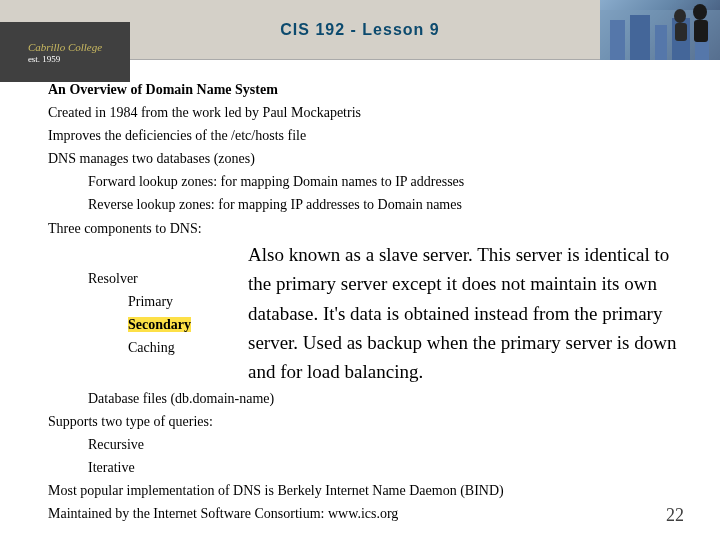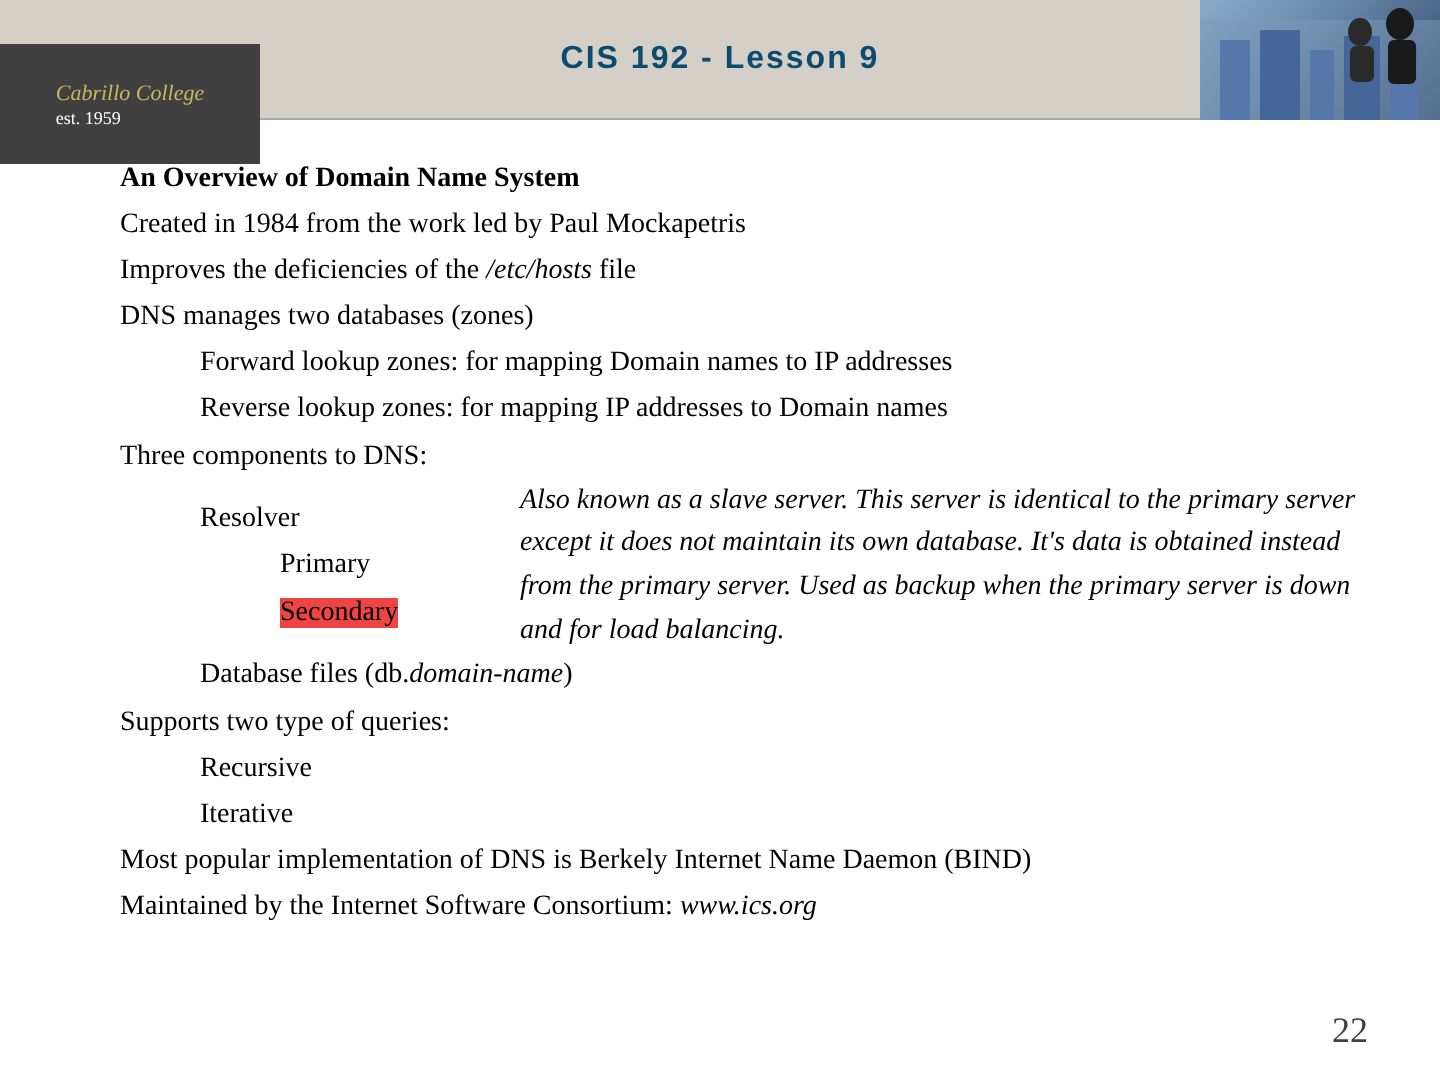--- a/index.html
+++ b/index.html
@@ -69,53 +69,50 @@
       font-weight: bold;
       color: #0c4a6e;
       font-family: Arial, sans-serif;
       letter-spacing: 1px;
     }
 
     
     .content {
       padding: 18px 36px 12px 48px;
       position: relative;
-      margin-left: 12px;
     }
 
     .line {
       line-height: 1.65;
       margin-bottom: 0;
     }
 
     .indent1 { margin-left: 40px; }
     .indent2 { margin-left: 80px; }
 
     .italic-text {
-      font-style: italic;
     }
 
     .highlight-secondary {
-      background-color: #ef4444;
-      font-weight: normal;
+      background-color: #fde047;
+      font-weight: bold;
     }
 
     
     .two-col-section {
       display: flex;
       align-items: center;
       margin-top: 0;
     }
     .left-col {
       min-width: 200px;
     }
     .right-col {
       flex: 1;
-      font-style: italic;
-      font-size: 14px;
+      font-size: 19px;
       line-height: 1.55;
     }
 
     
     .page-number {
       position: absolute;
       bottom: 14px;
       right: 36px;
       font-size: 18px;
       color: #404040;
@@ -179,20 +176,23 @@
     <div class="left-col">
       <div class="line indent1">
         <span>Resolver</span>
       </div>
       <div class="line indent2">
         <span>Primary</span>
       </div>
       <div class="line indent2">
         <span class="highlight-secondary">Secondary</span>
       </div>
+      <div class="line indent2">
+        <span>Caching</span>
+      </div>
     </div>
     <div class="right-col">
       <span>Also known as a slave server.  This server  is identical to the primary server except it does not maintain its own database.  It's data is obtained instead from the primary server.  Used as backup when the primary server is down and for load balancing.</span>
     </div>
   </div>
 
   <div class="line indent1">
     <span>Database files (db.</span><span class="italic-text">domain-name</span><span>)</span>
   </div>
   <div class="line">

